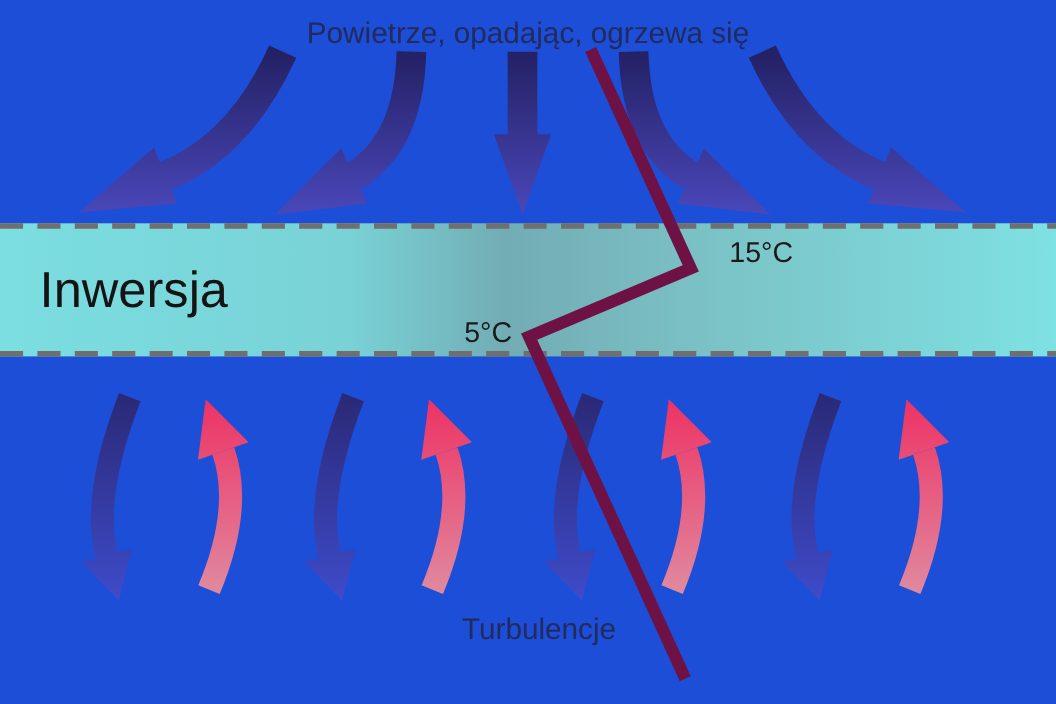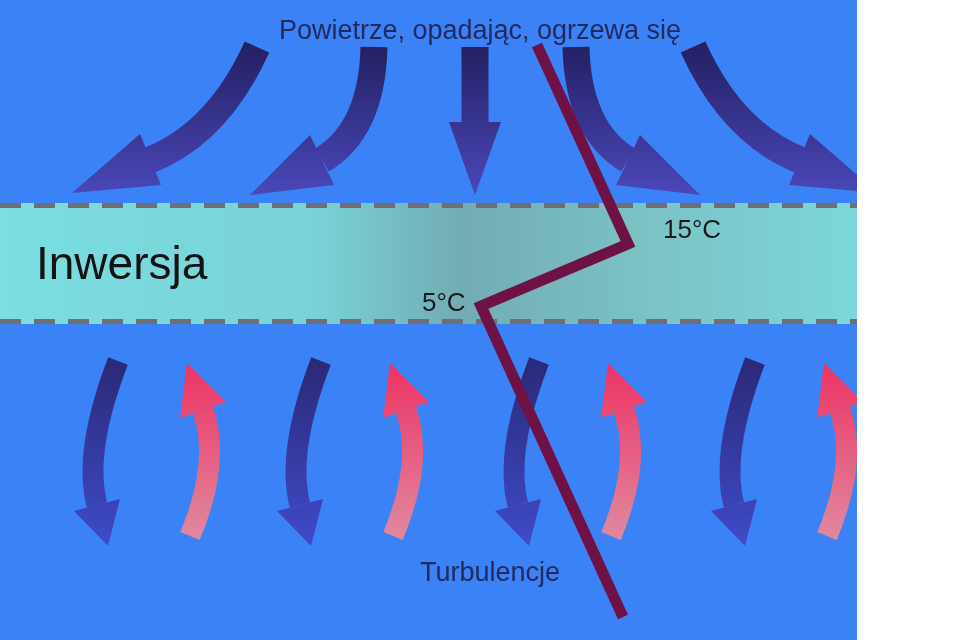--- a/index.html
+++ b/index.html
@@ -1,20 +1,20 @@
 <!DOCTYPE html>
 <html><head>
 <meta charset="utf-8">
 <style>
   html, body { margin: 0; padding: 0; background: #ffffff; }
   .stage {
     position: relative;
-    width: 857px;
+    width: 960px;
     height: 640px;
-    background: #3b82f6;
+    background: #1d4ed8;
     overflow: hidden;
     font-family: "Liberation Sans", sans-serif;
   }
   svg { display: block; }
   text {
     font-family: "Liberation Sans", "DejaVu Sans", sans-serif;
   }
   .caption { font-size: 27px; }
   .band-label { font-size: 46px; }
   .temp-label { font-size: 26px; }

